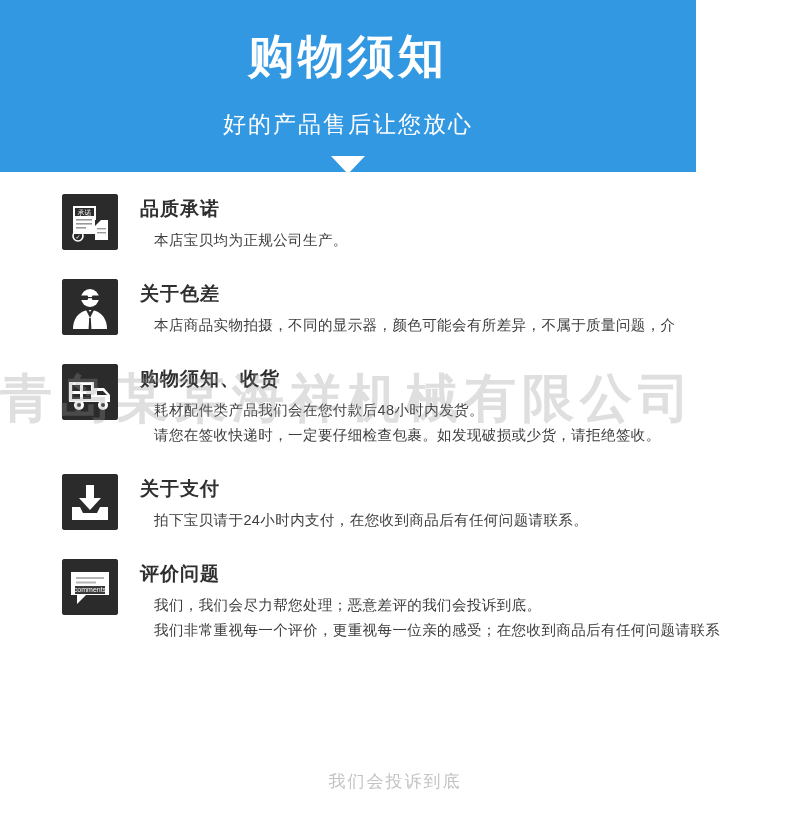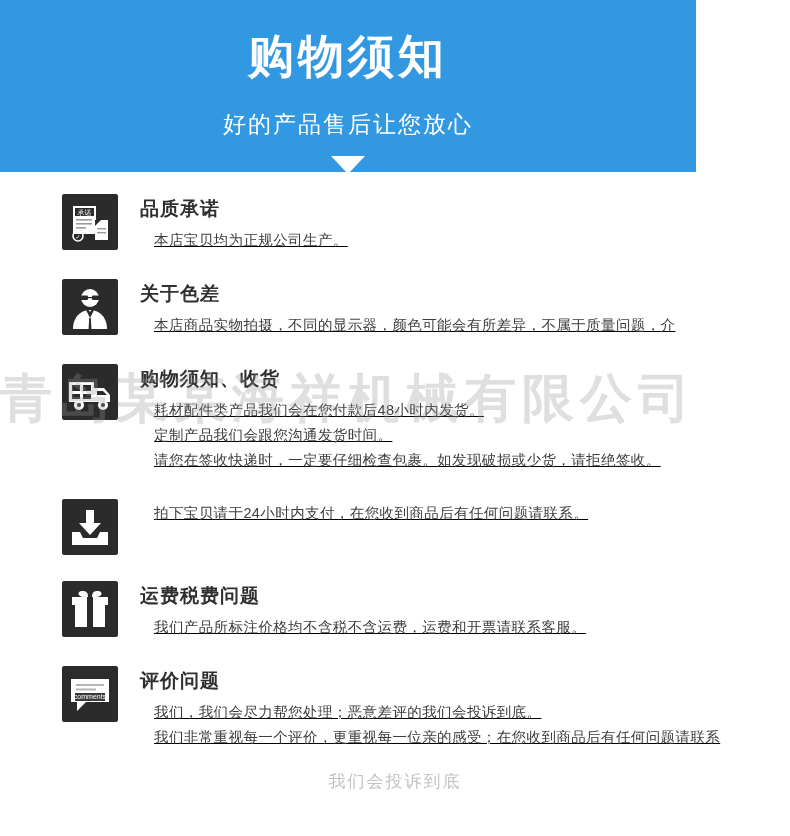--- a/index.html
+++ b/index.html
@@ -113,21 +113,20 @@
     font-size: 19px;
     line-height: 26px;
     color: #2f2f2f;
     font-weight: bold;
     margin: 0 0 6px 0;
     letter-spacing: 1px;
   }
   .row-lines {
     margin: 0;
     padding: 0 0 0 14px;
-    text-decoration: underline;
   }
   .row-line {
     font-size: 14.5px;
     line-height: 25px;
     color: #3d3d3d;
     letter-spacing: 0.4px;
   }
 </style>
 </head>
 <body>
@@ -204,60 +203,42 @@
         <circle cx="17" cy="41" r="5" fill="#ffffff"></circle>
         <circle cx="17" cy="41" r="2" fill="#2b2b2b"></circle>
         <circle cx="41" cy="41" r="5" fill="#ffffff"></circle>
         <circle cx="41" cy="41" r="2" fill="#2b2b2b"></circle>
       </svg>
     </div>
     <div class="row-text">
       <div class="row-title">购物须知、收货</div>
       <div class="row-lines">
         <div class="row-line">耗材配件类产品我们会在您付款后48小时内发货。</div>
-        <div class="row-line">定制产品我们会跟您沟通发货时间。</div>
         <div class="row-line">请您在签收快递时，一定要仔细检查包裹。如发现破损或少货，请拒绝签收。</div>
       </div>
     </div>
   </div>
 
   <div class="row">
     <div class="icon-box">
       <svg width="56" height="56" viewBox="0 0 56 56">
         <rect x="0" y="0" width="56" height="56" fill="#2b2b2b"></rect>
         <rect x="24" y="11" width="8" height="14" fill="#ffffff"></rect>
         <path d="M17 24 L39 24 L28 36 Z" fill="#ffffff"></path>
         <path d="M10 33 L18 33 L21 39 L35 39 L38 33 L46 33 L46 46 L10 46 Z" fill="#ffffff"></path>
       </svg>
     </div>
     <div class="row-text">
+      <div class="row-title">关于支付</div>
       <div class="row-lines">
         <div class="row-line">拍下宝贝请于24小时内支付，在您收到商品后有任何问题请联系。</div>
       </div>
     </div>
   </div>
 
-  <div class="row">
-    <div class="icon-box">
-      <svg width="56" height="56" viewBox="0 0 56 56">
-        <rect x="0" y="0" width="56" height="56" fill="#2b2b2b"></rect>
-        <rect x="10" y="16" width="36" height="8" fill="#ffffff"></rect>
-        <rect x="13" y="24" width="30" height="22" fill="#ffffff"></rect>
-        <rect x="25" y="16" width="6" height="30" fill="#2b2b2b"></rect>
-        <path d="M20 10 C15 10 15 16 22 16 L26 16 C26 11 24 10 20 10 Z" fill="#ffffff"></path>
-        <path d="M36 10 C41 10 41 16 34 16 L30 16 C30 11 32 10 36 10 Z" fill="#ffffff"></path>
-      </svg>
-    </div>
-    <div class="row-text">
-      <div class="row-title">运费税费问题</div>
-      <div class="row-lines">
-        <div class="row-line">我们产品所标注价格均不含税不含运费，运费和开票请联系客服。</div>
-      </div>
-    </div>
-  </div>
 
   <div class="row">
     <div class="icon-box">
       <svg width="56" height="56" viewBox="0 0 56 56">
         <rect x="0" y="0" width="56" height="56" fill="#2b2b2b"></rect>
         <path d="M9 13 L47 13 L47 36 L24 36 L15 45 L15 36 L9 36 Z" fill="#ffffff"></path>
         <rect x="13" y="27" width="30" height="8" fill="#3a3a3a"></rect>
         <text x="28" y="33.4" font-size="7" fill="#ffffff" text-anchor="middle" font-family="'Liberation Sans',sans-serif">comments</text>
         <rect x="14" y="18" width="28" height="2" fill="#b5b5b5"></rect>
         <rect x="14" y="22.5" width="20" height="2" fill="#b5b5b5"></rect>

